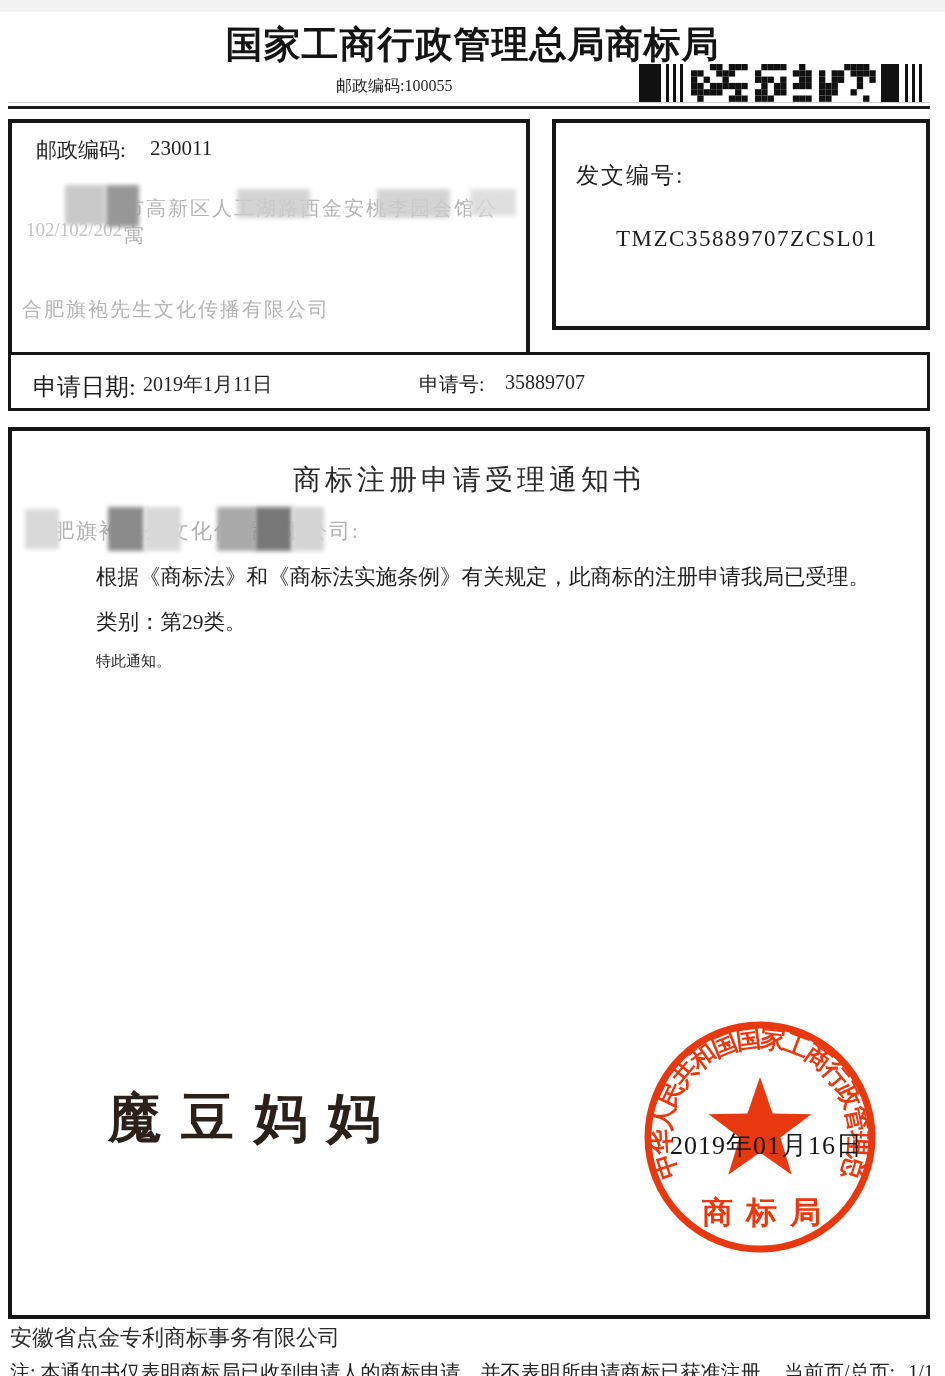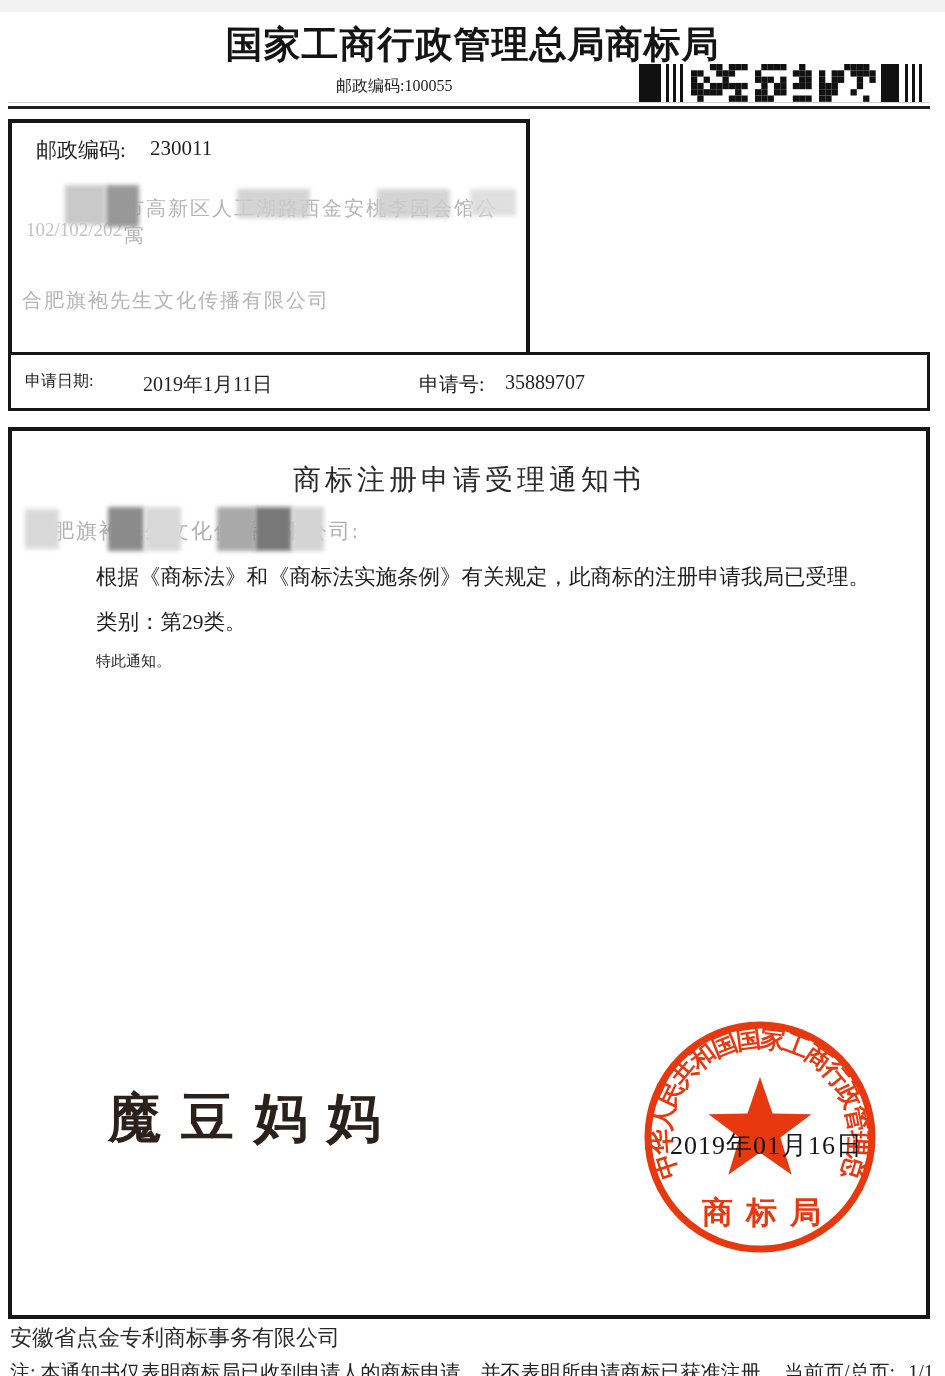--- a/index.html
+++ b/index.html
@@ -23,27 +23,27 @@
   .recipient-box { left:8px;  top:107px; width:522px; height:271px; }
   .docnum-box    { left:552px; top:107px; width:378px; height:211px; }
   .appbar        { left:8px;  top:340px; width:922px; height:59px; border:3px solid #161616; }
   .main-box      { left:8px;  top:415px; width:922px; height:892px; border:4px solid #161616; }
 
   .rb-postal-label { position:absolute; left:24px; top:13px; font-size:21px; }
   .rb-postal-value { position:absolute; left:138px; top:13px; font-size:21px; }
   .faint { color:#b5b5b5; }
   .rb-addr1   { position:absolute; left:112px; top:72px;  font-size:20px; width:392px; letter-spacing:2px; }
   .rb-addr2   { position:absolute; left:14px;  top:96px;  font-size:19px; color:#c3c3c3; }
-  .rb-company { position:absolute; left:10px;  top:164px; font-size:20px; letter-spacing:2px; }
+  .rb-company { position:absolute; left:10px;  top:173px; font-size:20px; letter-spacing:2px; }
   .redact { position:absolute; }
 
   .dn-label { position:absolute; left:20px; top:37px;  font-size:23px; letter-spacing:2px; }
   .dn-value { position:absolute; left:60px; top:103px; font-size:23px; letter-spacing:1.5px; }
 
-  .ab-date-label { position:absolute; left:14px;  top:16px; font-size:16px; }
+  .ab-date-label { position:absolute; left:22px;  top:16px; font-size:24px; }
   .ab-date-value { position:absolute; left:132px; top:16px; font-size:20px; }
   .ab-no-label   { position:absolute; left:408px; top:16px; font-size:20px; }
   .ab-no-value   { position:absolute; left:494px; top:16px; font-size:20px; }
 
   .nt-title { position:absolute; top:30px; left:0; width:100%; text-align:center;
               font-size:28px; letter-spacing:4px; color:#2a2a2a; }
   .nt-recipient { position:absolute; left:18px; top:86px; font-size:21px; color:#b0b0b0; letter-spacing:2px; }
   .nt-p1 { position:absolute; left:84px; top:131px; width:812px; font-size:21.5px; }
   .nt-p2 { position:absolute; left:84px; top:176px; font-size:21.5px; }
   .nt-p3 { position:absolute; left:84px; top:221px; font-size:15px; }
@@ -184,20 +184,24 @@
     <span class="rb-addr2">102/102/202</span>
     <span class="rb-company faint">合肥旗袍先生文化传播有限公司</span>
 
     <div class="redact blur2" style="left:53px;top:62px;width:40px;height:40px;background:#c9c9c9;"></div>
     <div class="redact blur2" style="left:94px;top:62px;width:33px;height:42px;background:#989898;"></div>
     <div class="redact blur2" style="left:225px;top:66px;width:73px;height:29px;background:#cdcdcd;opacity:.85;"></div>
     <div class="redact blur2" style="left:365px;top:66px;width:73px;height:29px;background:#cdcdcd;opacity:.85;"></div>
     <div class="redact blur2" style="left:458px;top:66px;width:46px;height:27px;background:#d8d8d8;opacity:.8;"></div>
   </div>
 
+  <div class="box docnum-box">
+    <span class="dn-label">发文编号:</span>
+    <span class="dn-value">TMZC35889707ZCSL01</span>
+  </div>
 
   <div class="box appbar">
     <span class="ab-date-label">申请日期:</span>
     <span class="ab-date-value">2019年1月11日</span>
     <span class="ab-no-label">申请号:</span>
     <span class="ab-no-value">35889707</span>
   </div>
 
   <div class="box main-box">
     <div class="nt-title">商标注册申请受理通知书</div>

